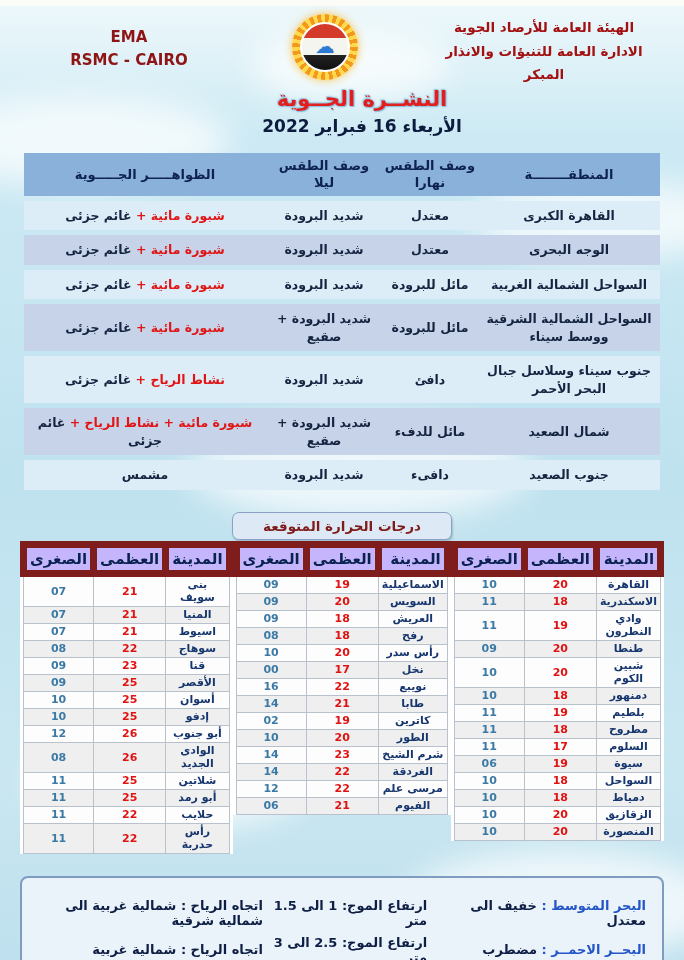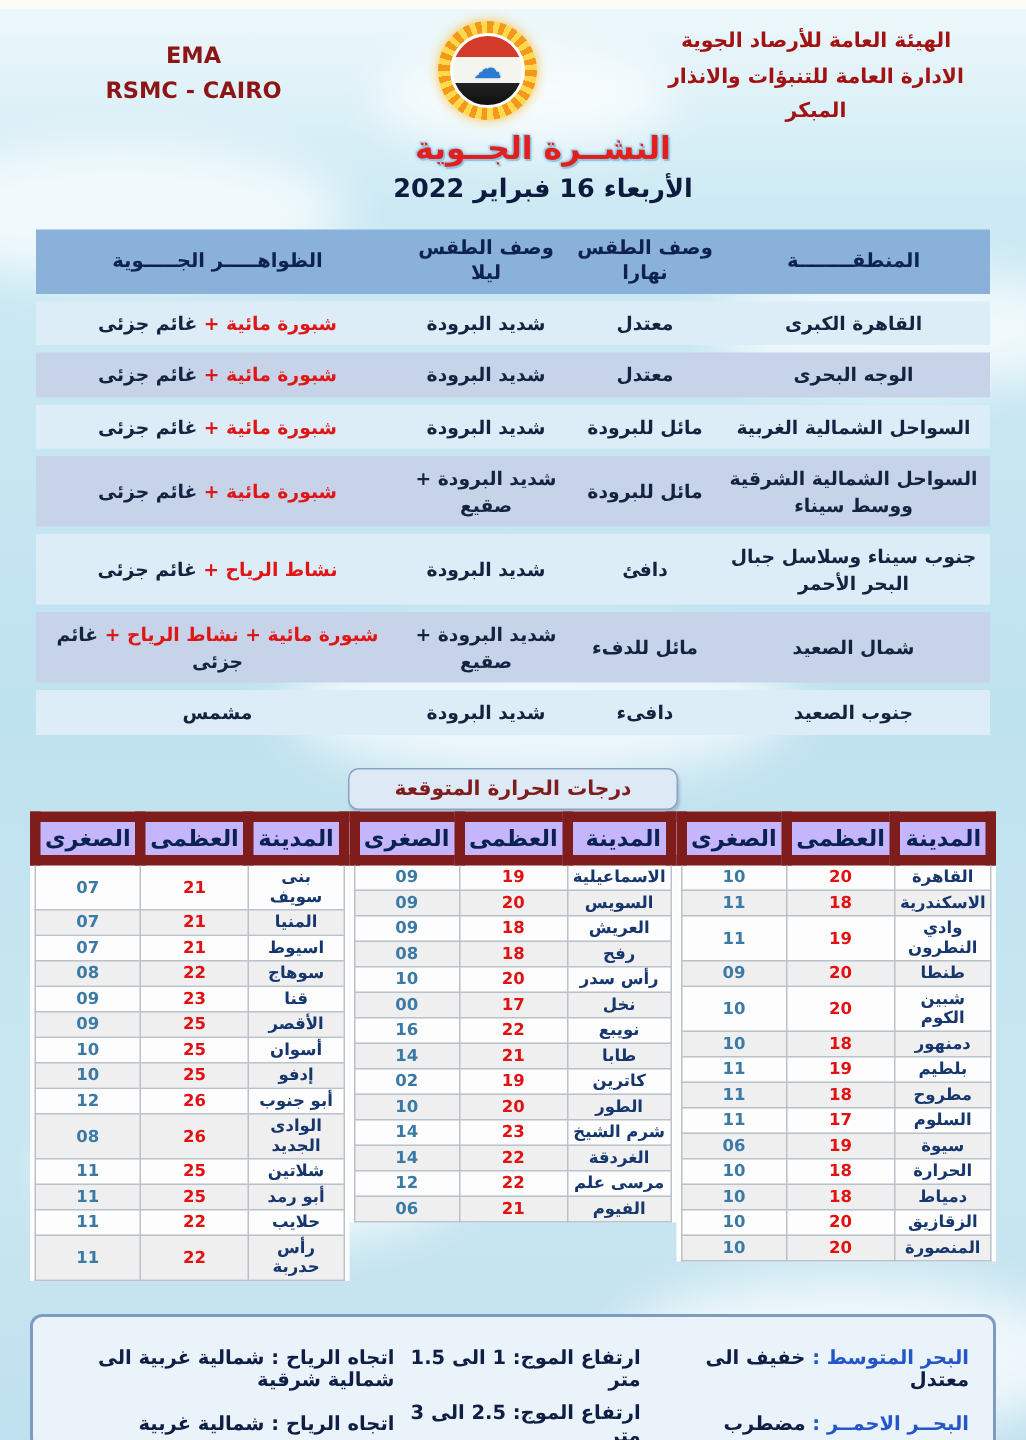--- a/index.html
+++ b/index.html
@@ -386,21 +386,21 @@
             <td class="t-city">السلوم</td>
             <td class="t-max">17</td>
             <td class="t-min">11</td>
           </tr>
             <tr>
             <td class="t-city">سيوة</td>
             <td class="t-max">19</td>
             <td class="t-min">06</td>
           </tr>
             <tr>
-            <td class="t-city">الحرارة</td>
+            <td class="t-city">السواحل</td>
             <td class="t-max">18</td>
             <td class="t-min">10</td>
           </tr>
             <tr>
             <td class="t-city">دمياط</td>
             <td class="t-max">18</td>
             <td class="t-min">10</td>
           </tr>
             <tr>
             <td class="t-city">الزقازيق</td>

